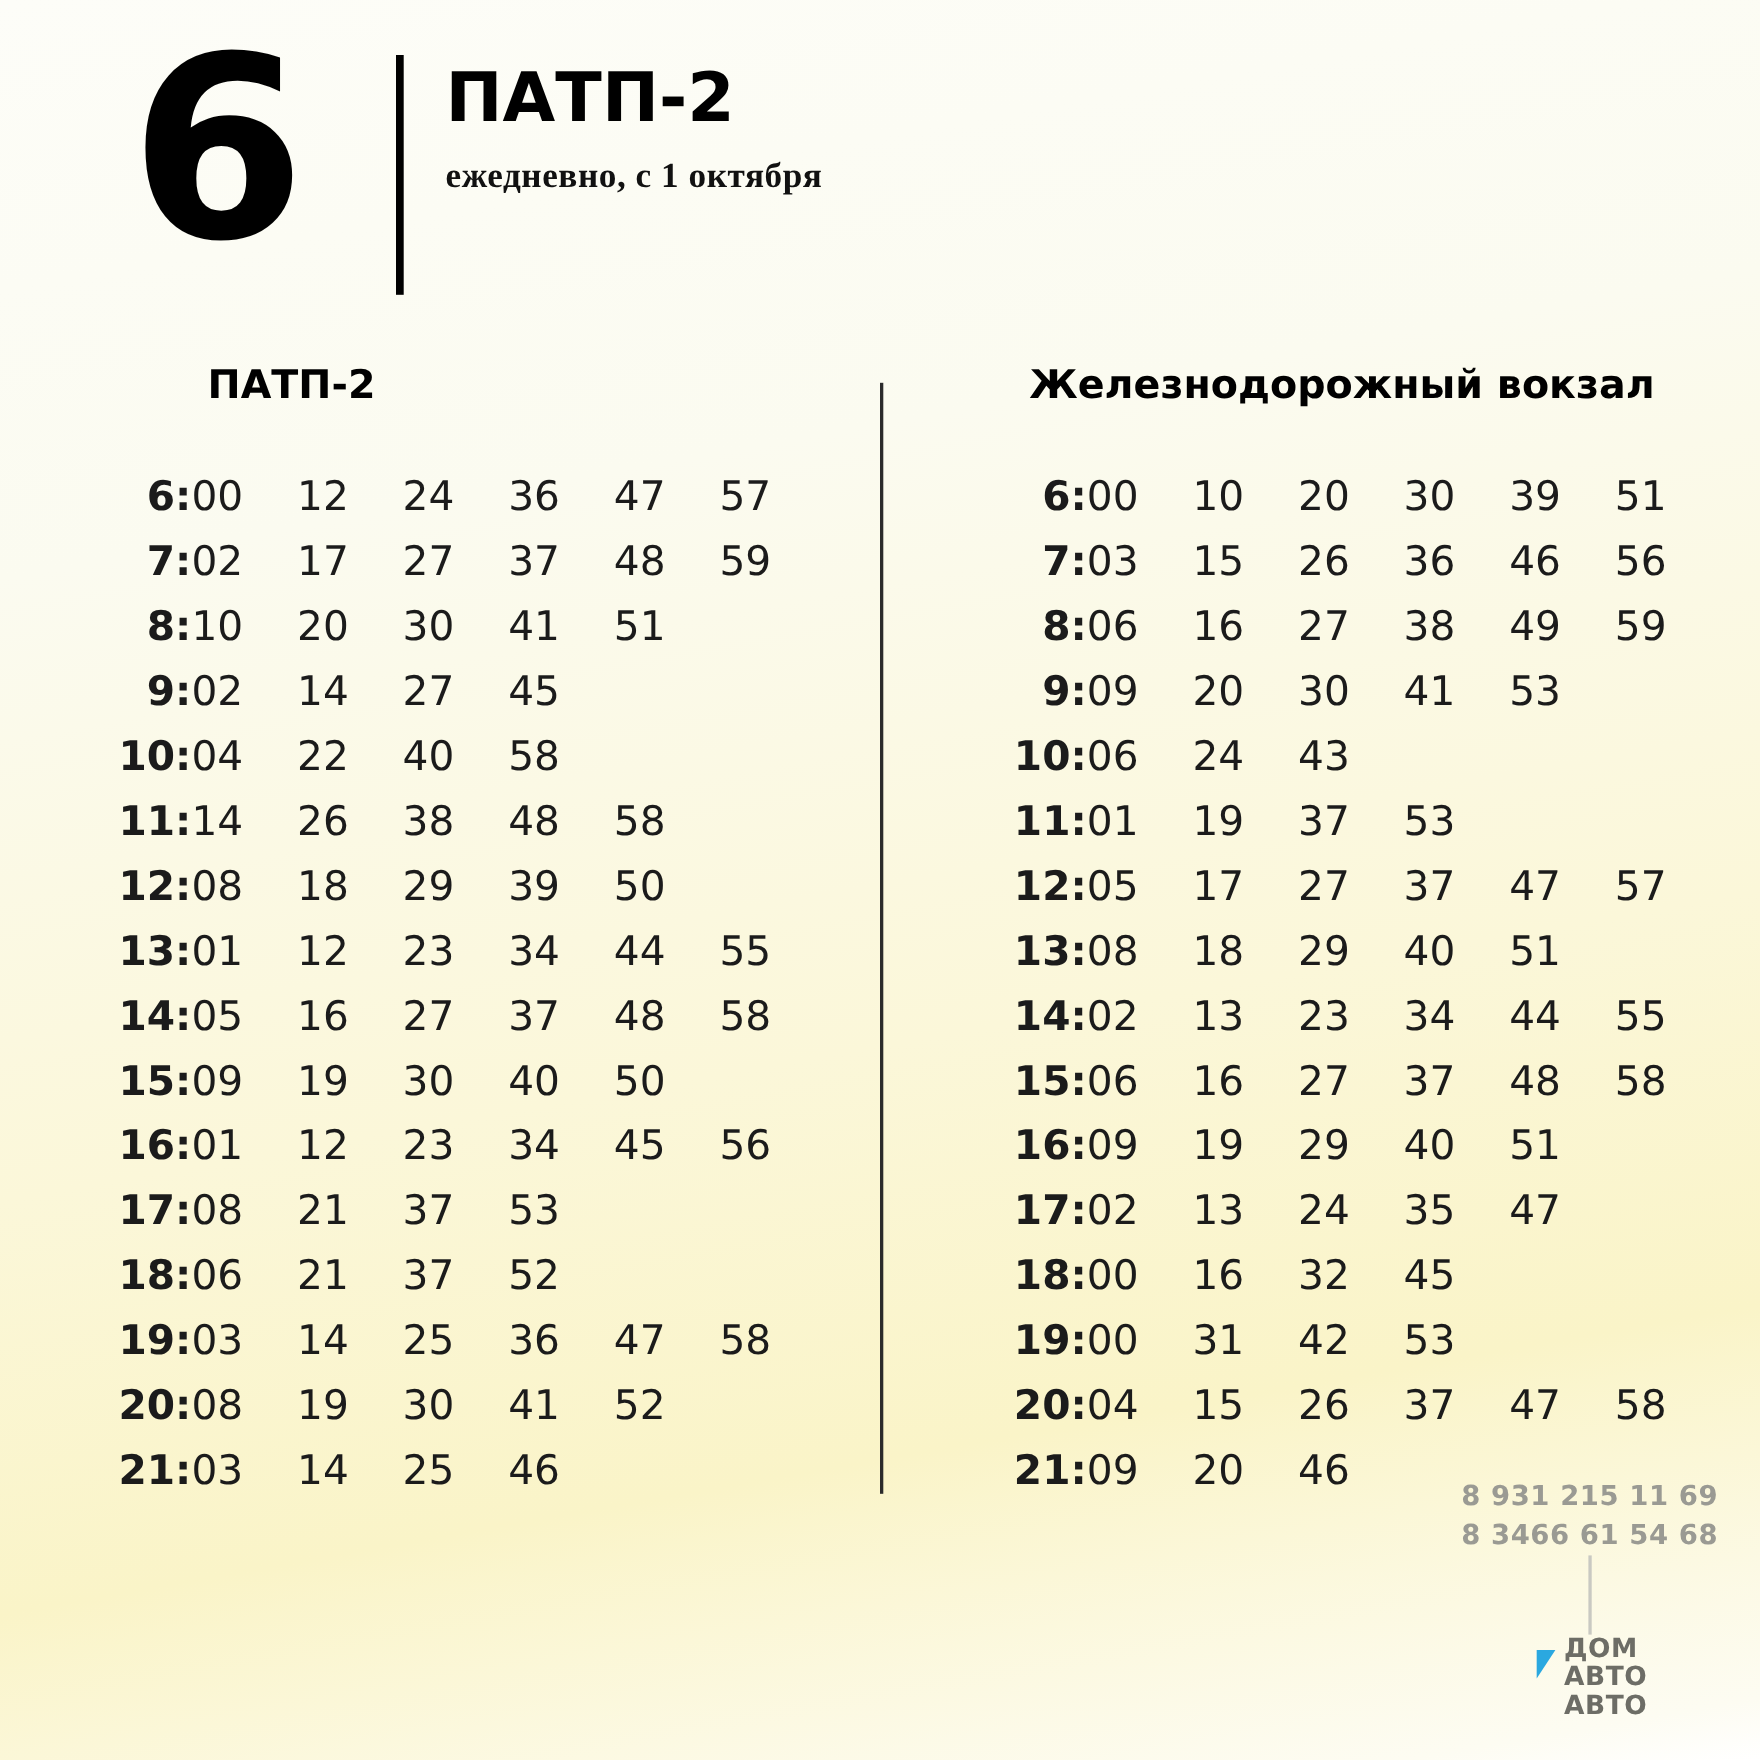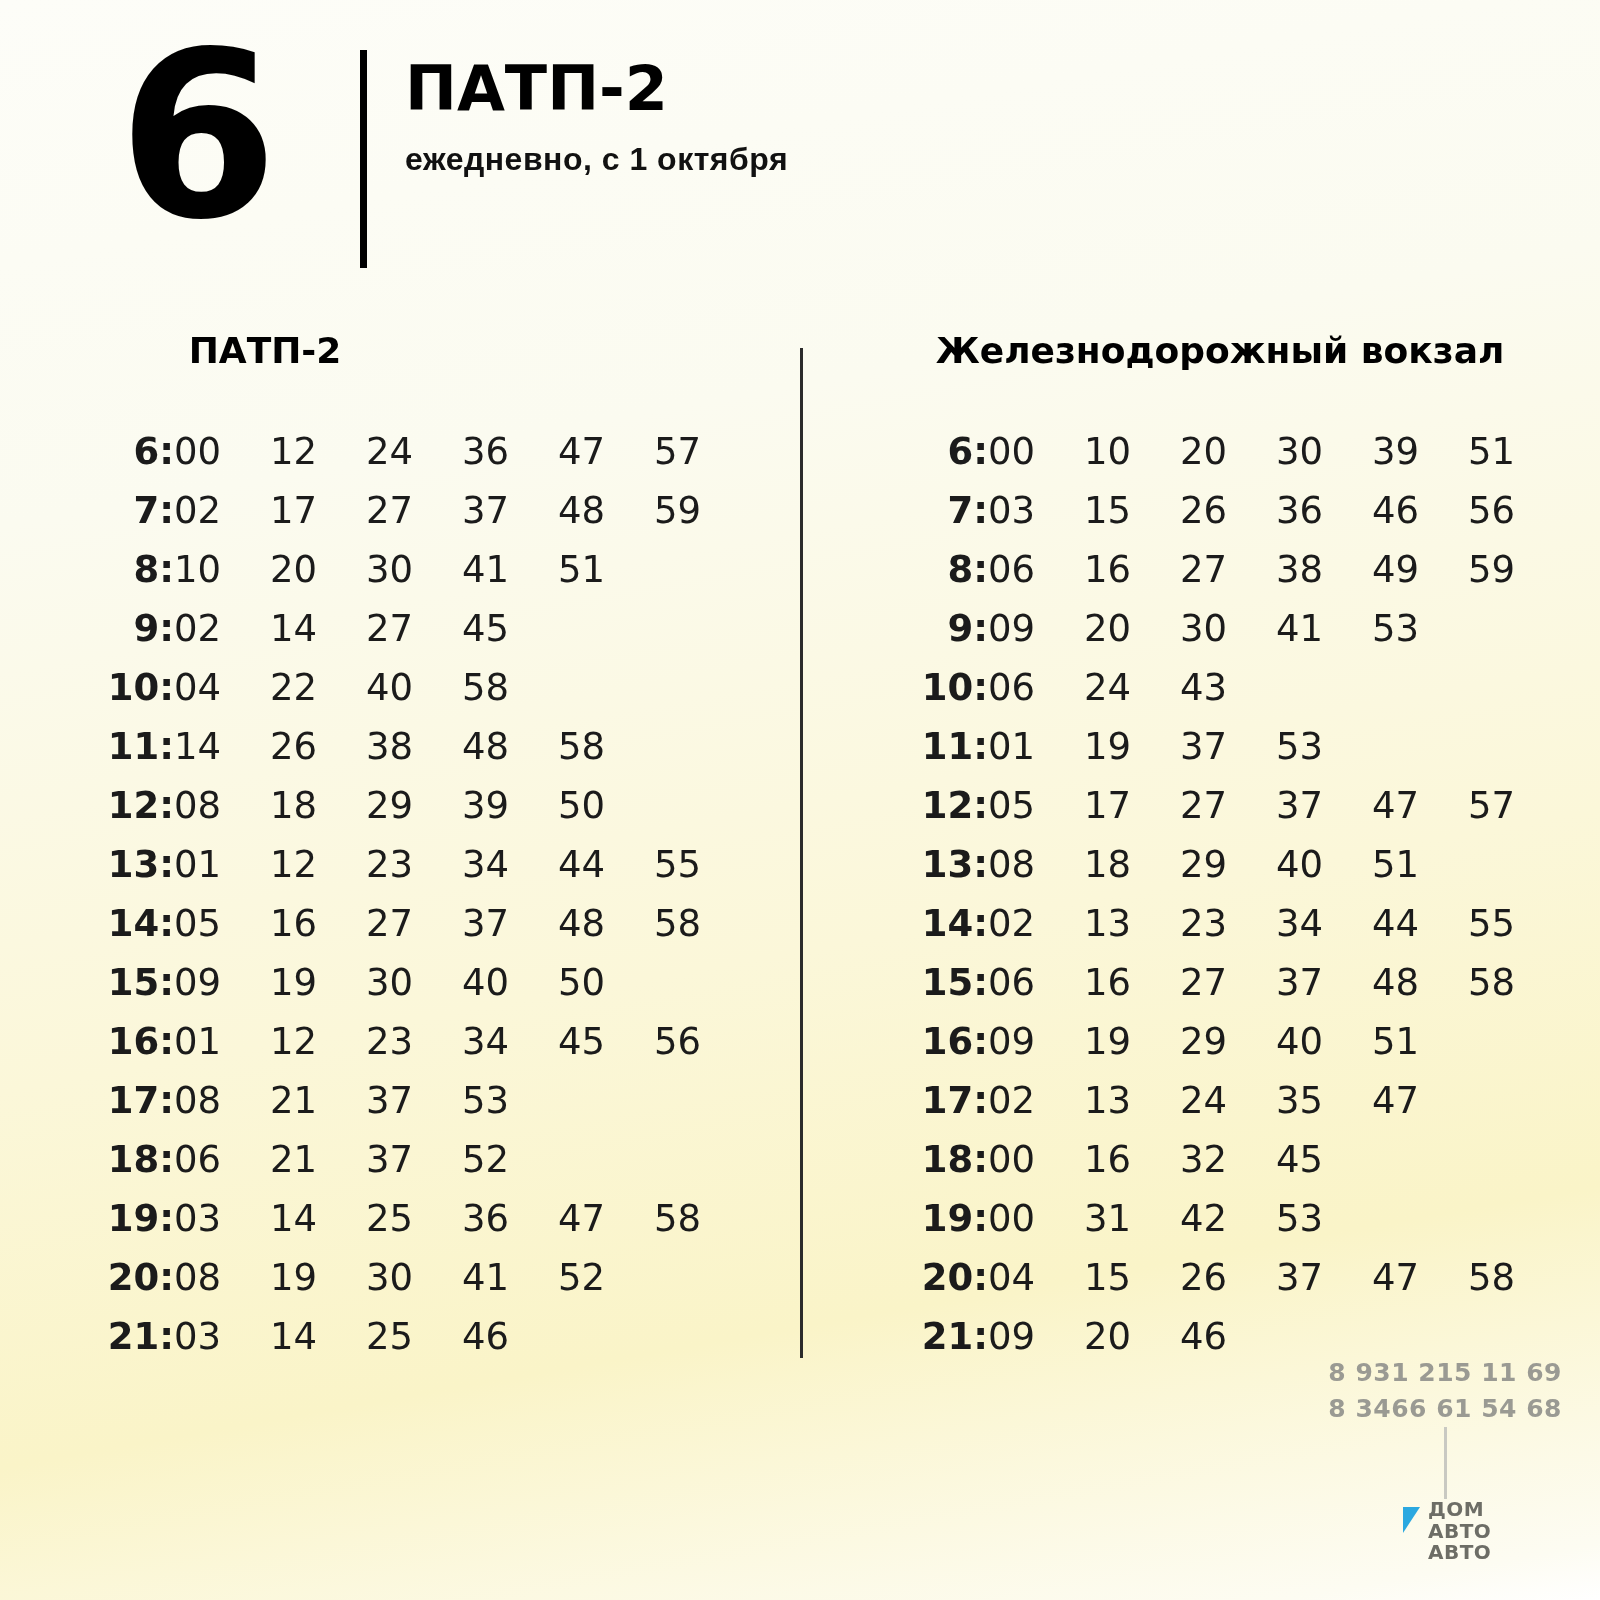--- a/index.html
+++ b/index.html
@@ -50,21 +50,21 @@
     color: #000;
     white-space: nowrap;
     font-family: "DejaVu Sans", sans-serif;
   }
   .header-sub {
     margin-top: 18px;
     font-size: 32px;
     font-weight: bold;
     color: #111;
     letter-spacing: 0.5px;
-    font-family: Liberation Sans, sans-serif;
+    font-family: Liberation Serif, serif;
   }
 
   
   .columns {
     display: flex;
     margin-top: 62px;
     position: relative;
   }
   .col {
     width: 50%;
@@ -159,21 +159,21 @@
   .logo-mark .tri {
     position: absolute;
     left: 4px;
     top: 4px;
     width: 0;
     height: 0;
     border-left: 17px solid #2ba8e0;
     border-bottom: 26px solid transparent;
   }
   .logo-text {
-    font-size: 20px;
+    font-size: 24px;
     font-weight: bold;
     color: #6d6d66;
     line-height: 1.08;
     font-family: "DejaVu Sans", sans-serif;
     letter-spacing: 0.5px;
   }
 </style>
 </head>
 <body>
 

